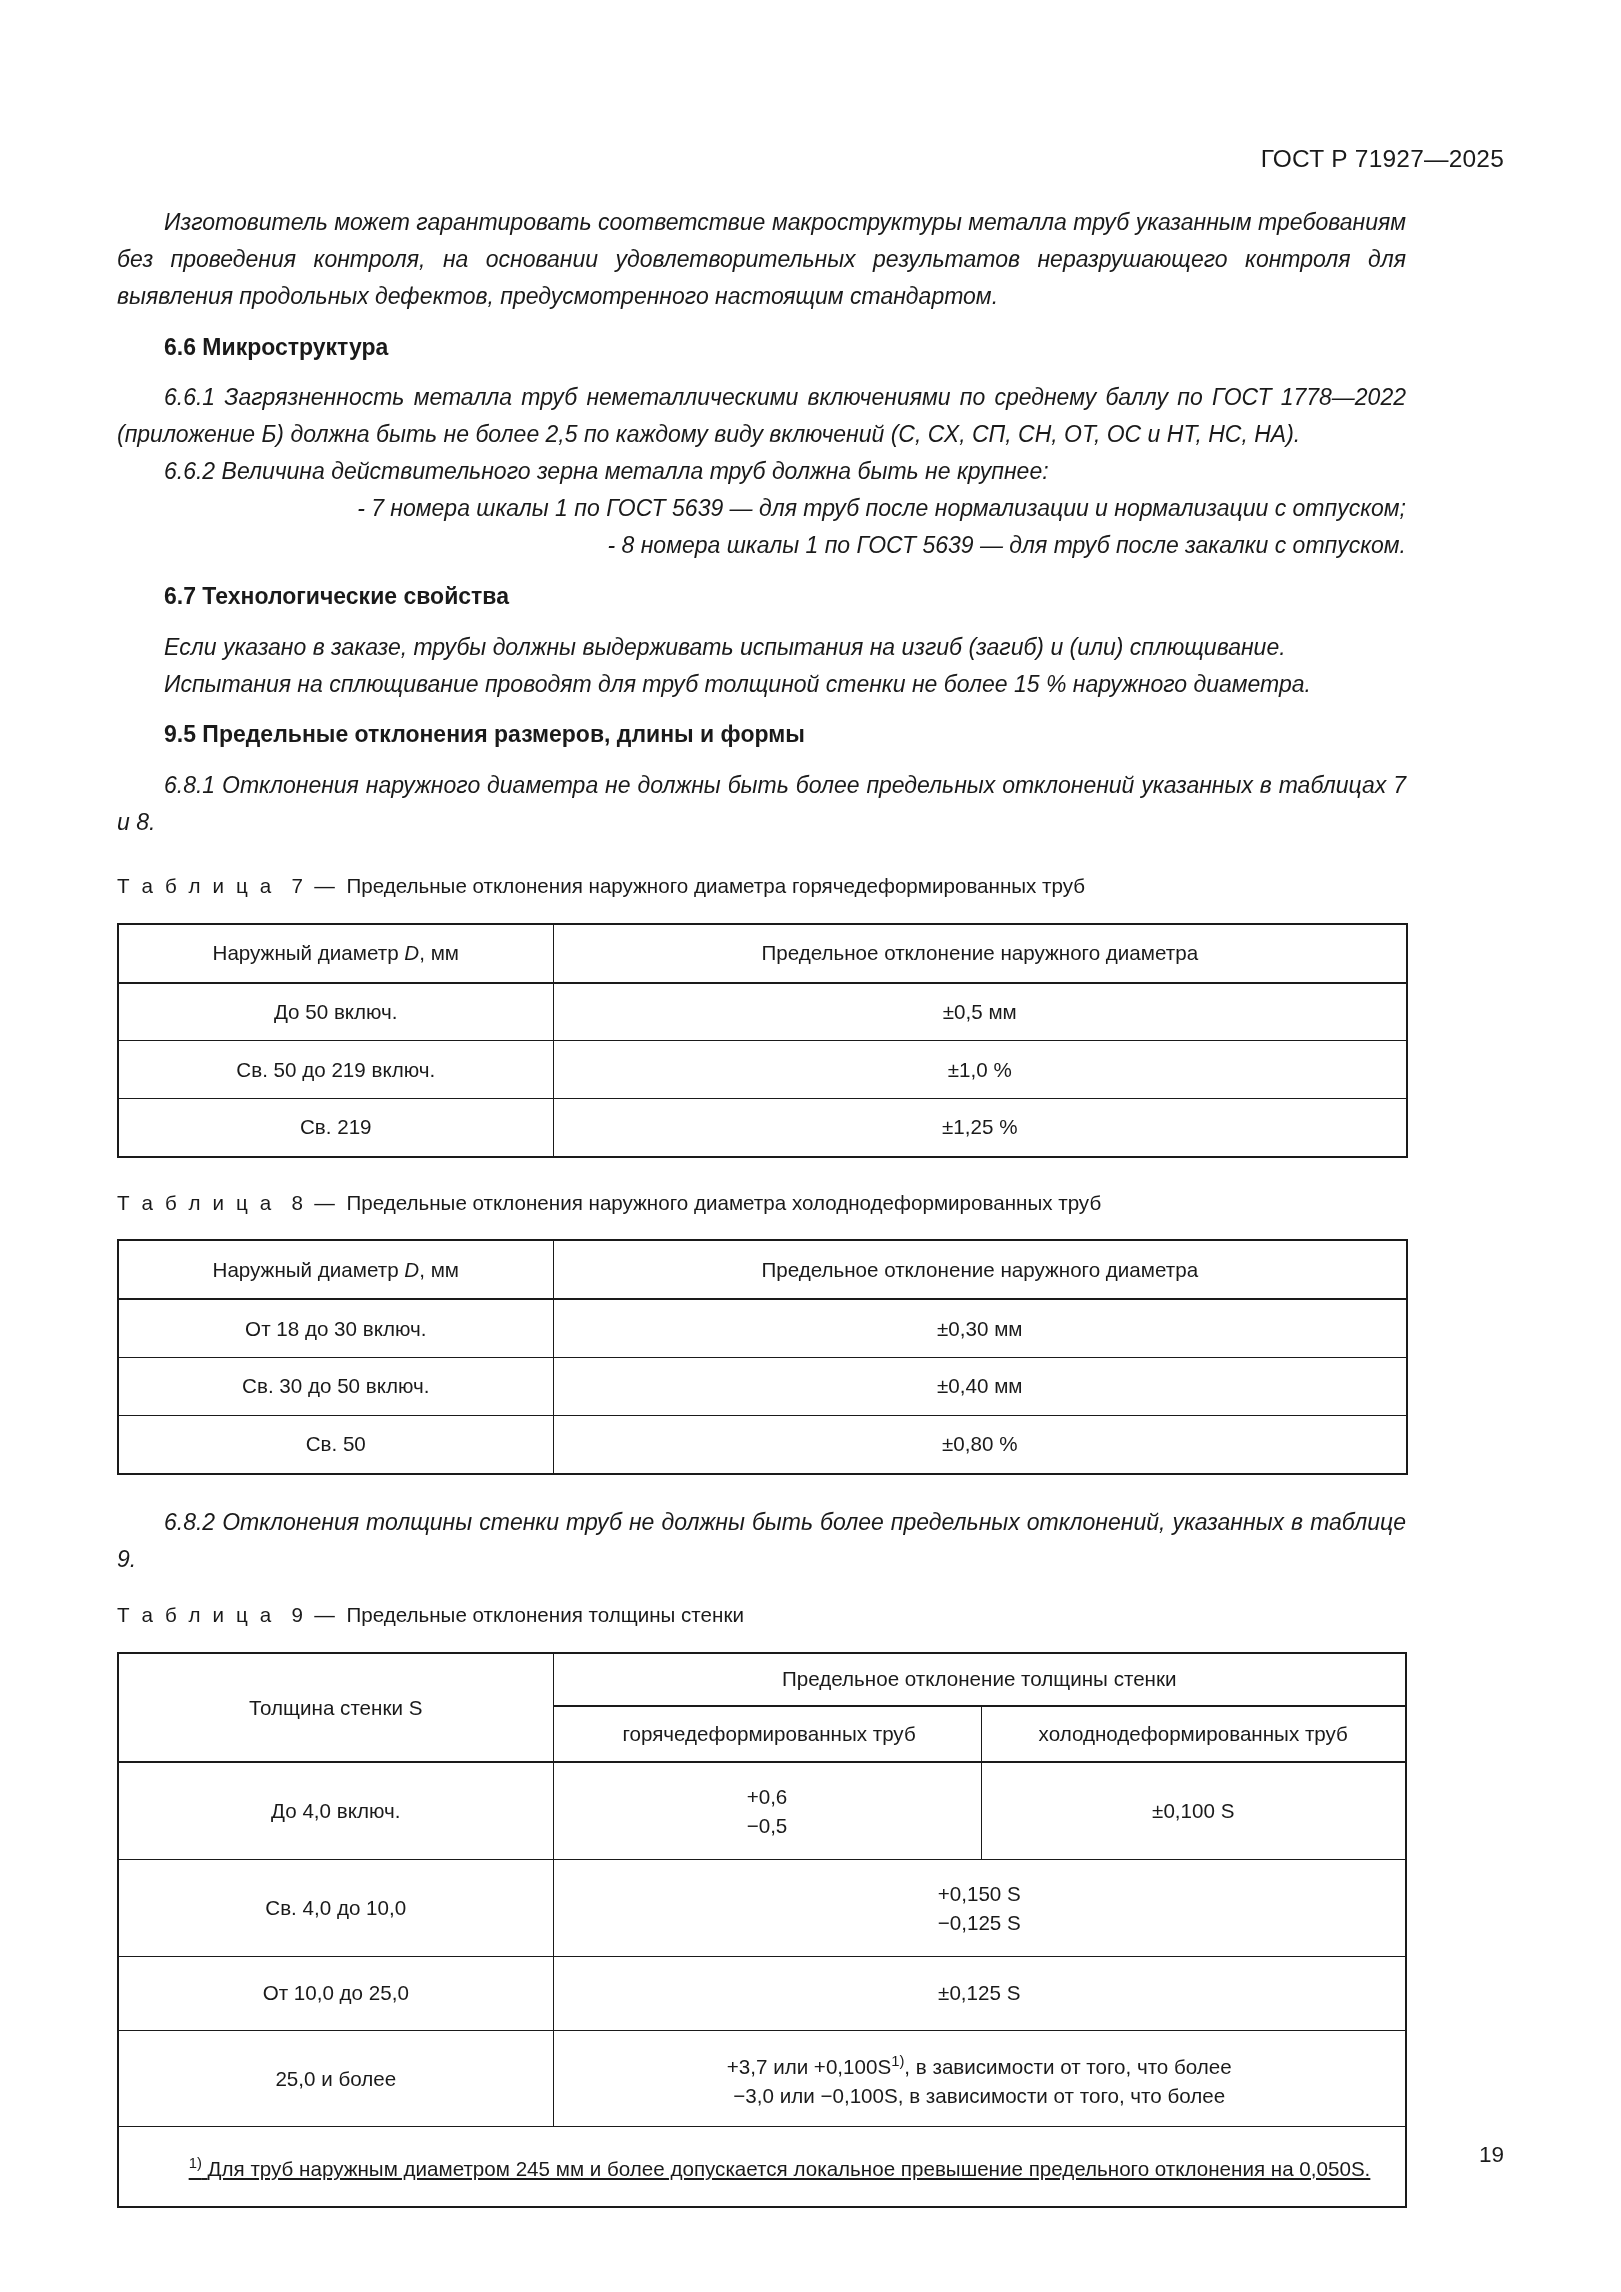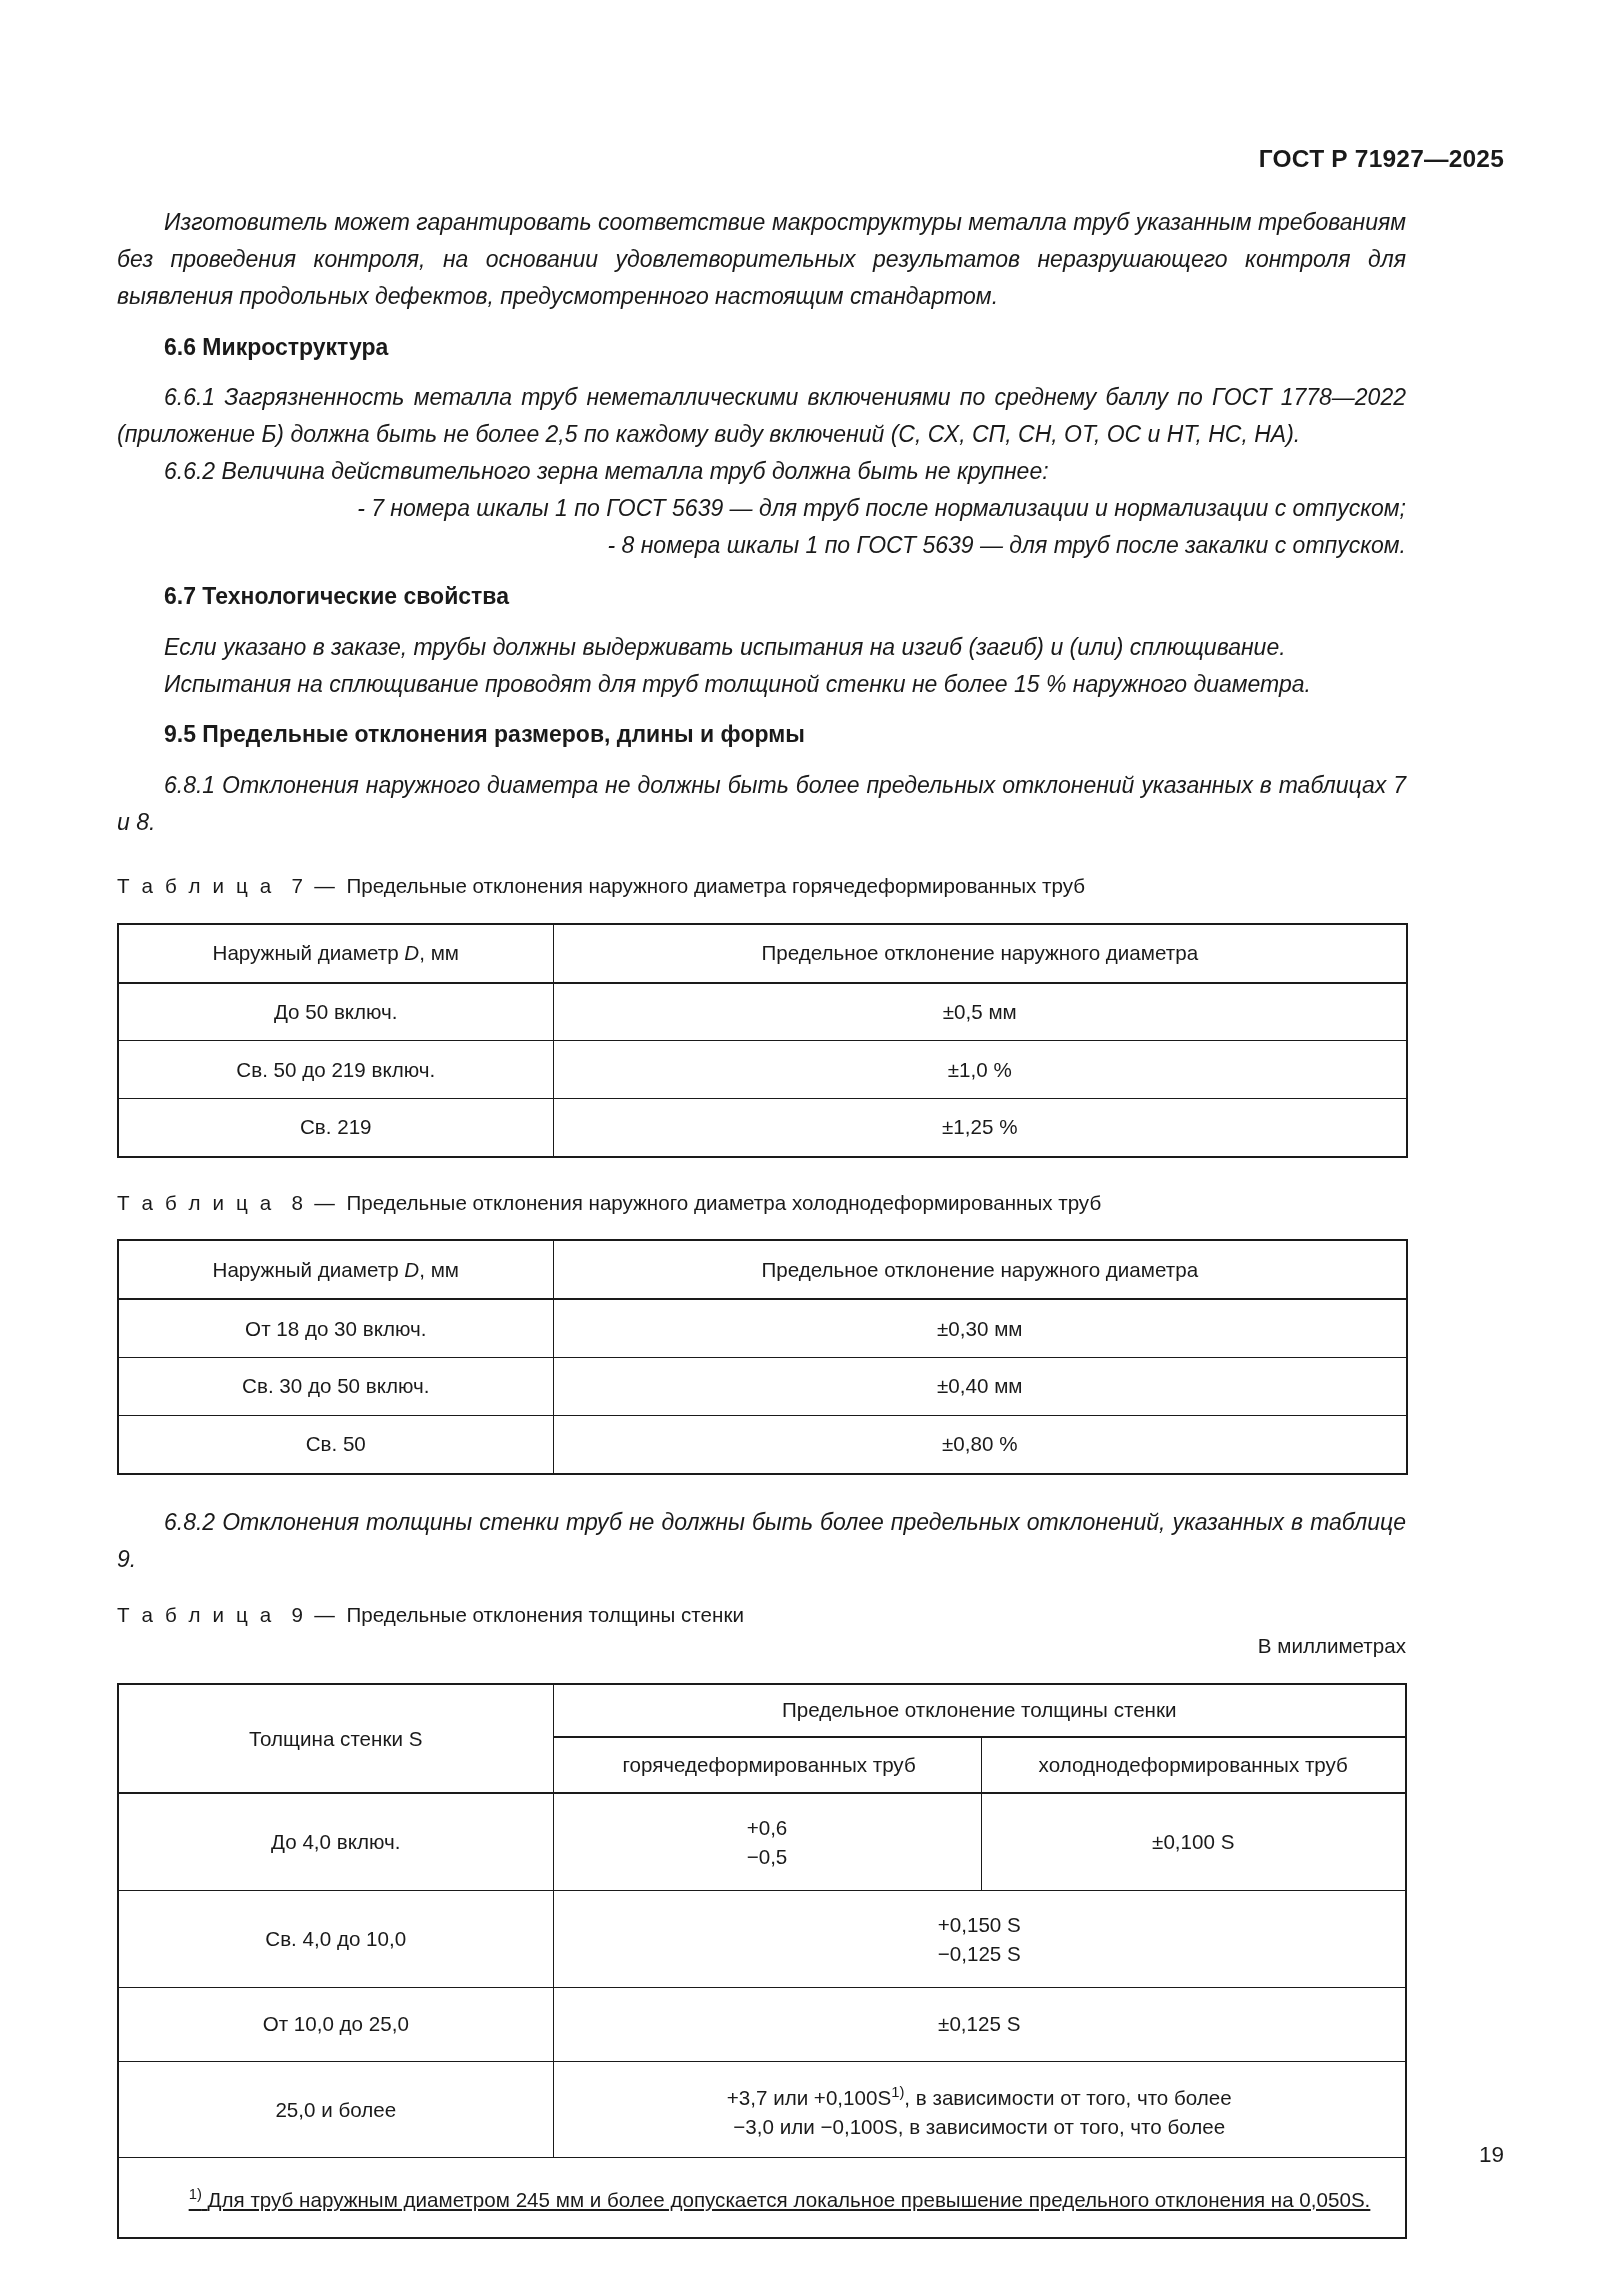--- a/index.html
+++ b/index.html
@@ -20,21 +20,21 @@
     left: 0; top: 0;
     width: 1621px;
     height: 2293px;
   }
   
   .doc-header {
     position: absolute;
     top: 145px;
     right: 117px;
     font-size: 24.5px;
-    font-weight: bold;
+    font-weight: normal;
     letter-spacing: 0.2px;
     white-space: nowrap;
   }
   
   .content {
     position: absolute;
     left: 117px;
     top: 204px;
     width: 1289px;
   }
@@ -250,21 +250,20 @@
 
     <div class="gap-m"></div>
 
     <p class="tbl-caption">
       <span class="sp">Т а б л и ц а</span>
       <span>&nbsp;&nbsp;</span><span>9</span>
       <span>&nbsp;</span><span>—</span>
       <span>&nbsp;</span><span>Предельные отклонения толщины стенки</span>
     </p>
 
-    <p class="units-line">В миллиметрах</p>
 
     <div class="gap-m"></div>
 
     <table class="gost outer t9">
       <colgroup>
           <col style="width:435px">
           <col style="width:428px">
           <col style="width:425px">
         </colgroup>
       <thead>

